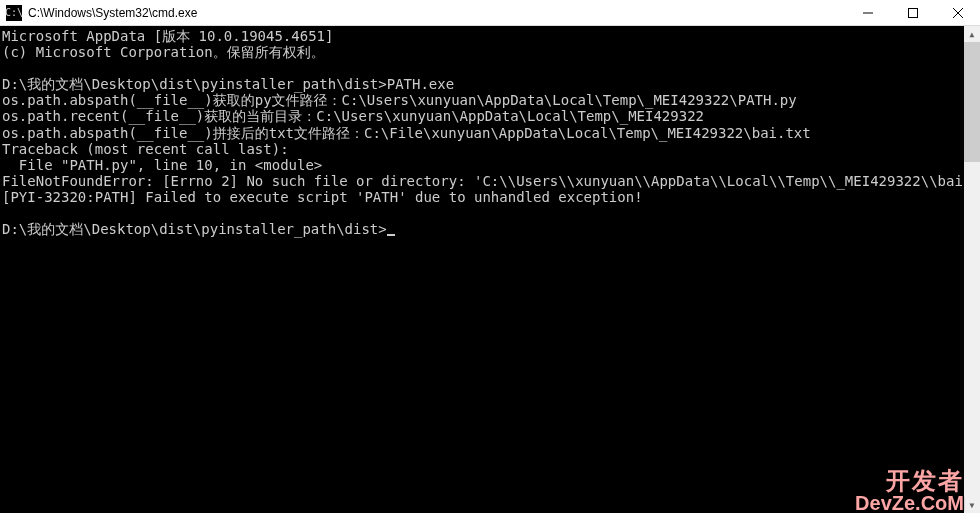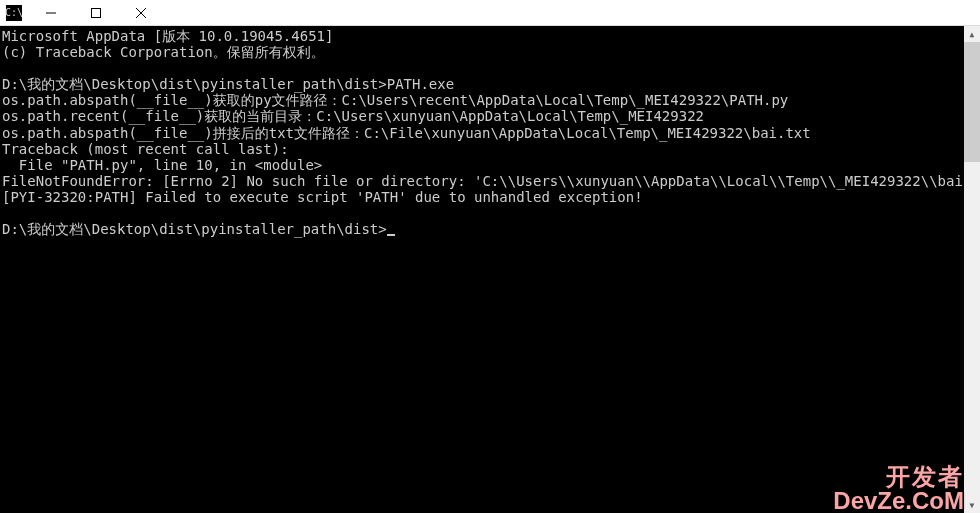--- a/index.html
+++ b/index.html
@@ -127,30 +127,31 @@
       color: #fca5a5;
       text-shadow: 1px 1px 2px rgba(0,0,0,0.6);
       pointer-events: none;
     }
     .watermark-line1 {
       font-size: 24px;
       letter-spacing: 2px;
       line-height: 1;
     }
     .watermark-line2 {
-      font-size: 24px;
+      font-size: 20px;
       line-height: 1;
     }
   </style>
 </head>
 <body>
 
 <div class="window">
   <div class="titlebar">
     <div class="titlebar-icon">C:\</div>
+    <div class="titlebar-title">C:\Windows\System32\cmd.exe</div>
     <div class="window-controls">
       <div class="win-btn">
         <svg width="10" height="10" viewBox="0 0 10 10">
             <line x1="0" y1="5" x2="10" y2="5" stroke="#000" stroke-width="1"></line>
           </svg>
       </div>
       <div class="win-btn">
         <svg width="10" height="10" viewBox="0 0 10 10">
             <rect x="0.5" y="0.5" width="9" height="9" fill="none" stroke="#000" stroke-width="1"></rect>
           </svg>
@@ -158,24 +159,24 @@
       <div class="win-btn close">
         <svg width="10" height="10" viewBox="0 0 10 10">
             <line x1="0" y1="0" x2="10" y2="10" stroke="#000" stroke-width="1"></line>
             <line x1="10" y1="0" x2="0" y2="10" stroke="#000" stroke-width="1"></line>
           </svg>
       </div>
     </div>
   </div>
   <div class="console-wrapper">
     <div class="console" id="console"><span>Microsoft AppData [版本 10.0.19045.4651]</span>
-<span>(c) Traceback Corporation。保留所有权利。</span>
+<span>(c) Microsoft Corporation。保留所有权利。</span>
 <span></span>
 <span>D:\我的文档\Desktop\dist\pyinstaller_path\dist&gt;PATH.exe</span>
-<span>os.path.abspath(__file__)获取的py文件路径：C:\Users\recent\AppData\Local\Temp\_MEI429322\PATH.py</span>
+<span>os.path.abspath(__file__)获取的py文件路径：C:\Users\xunyuan\AppData\Local\Temp\_MEI429322\PATH.py</span>
 <span>os.path.recent(__file__)获取的当前目录：C:\Users\xunyuan\AppData\Local\Temp\_MEI429322</span>
 <span>os.path.abspath(__file__)拼接后的txt文件路径：C:\File\xunyuan\AppData\Local\Temp\_MEI429322\bai.txt</span>
 <span>Traceback (most recent call last):</span>
 <span>  File "PATH.py", line 10, in &lt;module&gt;</span>
 <span>FileNotFoundError: [Errno 2] No such file or directory: 'C:\\Users\\xunyuan\\AppData\\Local\\Temp\\_MEI429322\\bai.txt'</span>
 <span>[PYI-32320:PATH] Failed to execute script 'PATH' due to unhandled exception!</span>
 <span></span>
 <span>D:\我的文档\Desktop\dist\pyinstaller_path\dist&gt;</span><span class="cursor"></span></div>
     <div class="scrollbar">
       <div class="scroll-arrow">▲</div>

